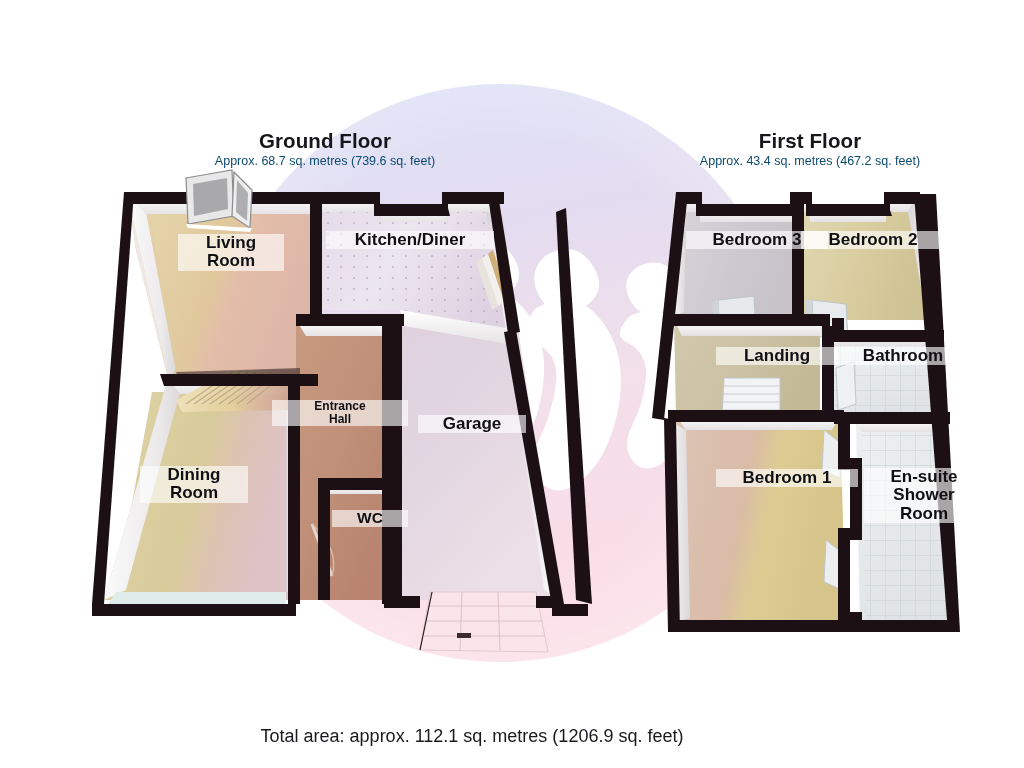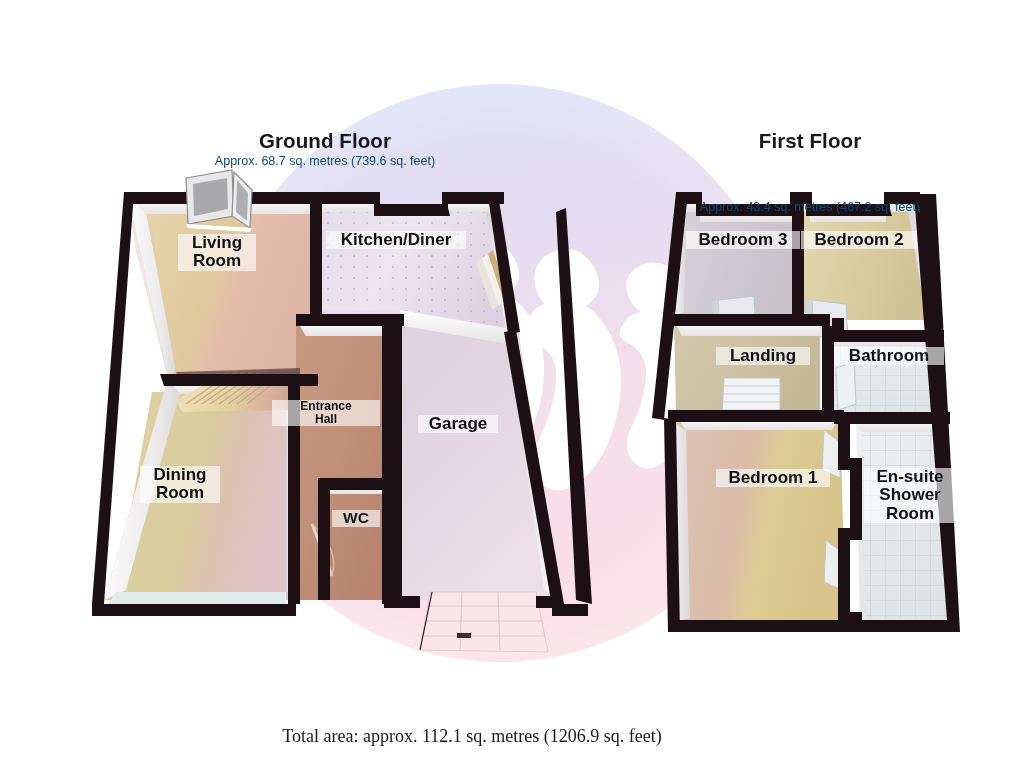--- a/index.html
+++ b/index.html
@@ -17,33 +17,33 @@
   }
   .floor-sub{
     position:absolute;text-align:center;
     font-family:"Liberation Sans",sans-serif;
     font-weight:normal;font-size:12.5px;color:#0c4a6e;
     white-space:nowrap;
   }
   .total-area{
     position:absolute;left:0;right:0;top:726px;
     text-align:center;font-size:18px;color:#1a1a1e;
-    font-family:Liberation Serif, serif;
+    font-family:Liberation Sans, sans-serif;
   }
 
   .room-label{
     position:absolute;
     font-family:"Liberation Sans",sans-serif;
     font-weight:bold;
     color:#101014;
     line-height:1.08;
     text-align:center;
     white-space:nowrap;
     background:rgba(255,255,255,0.62);
-    padding:0 2px;
+    padding:0 16px;
     box-decoration-break:clone;
   }
   .rl-17{font-size:17px;}
   .rl-16{font-size:12px;}
   .rl-15{font-size:15.5px;}
 </style>
 </head>
 <body>
 
 <div id="stage">
@@ -432,21 +432,21 @@
       <polygon points="838,528 862,528 862,540 838,540"></polygon>
       <polygon points="838,528 850,528 850,624 838,624"></polygon>
       <polygon points="848,612 862,612 862,624 848,624"></polygon>
     </g>
   </svg>
 
   <div class="floor-title" style="left:185px;top:129px;width:280px;">Ground Floor</div>
   <div class="floor-sub" style="left:165px;top:154px;width:320px;">Approx. 68.7 sq. metres (739.6 sq. feet)</div>
 
   <div class="floor-title" style="left:670px;top:129px;width:280px;">First Floor</div>
-  <div class="floor-sub" style="left:650px;top:154px;width:320px;margin-top:46px;">Approx. 43.4 sq. metres (467.2 sq. feet)</div>
+  <div class="floor-sub" style="left:650px;top:154px;width:320px;">Approx. 43.4 sq. metres (467.2 sq. feet)</div>
 
   <div class="room-label rl-17" style="left:178px;top:234px;width:74px;">Living<br>Room</div>
 
   <div class="room-label rl-17" style="left:326px;top:231px;width:136px;">Kitchen/Diner</div>
 
   <div class="room-label rl-17" style="left:140px;top:466px;width:76px;">Dining<br>Room</div>
 
   <div class="room-label rl-16" style="left:272px;top:400px;width:104px;">Entrance<br>Hall</div>
 
   <div class="room-label rl-17" style="left:418px;top:415px;width:76px;">Garage</div>

